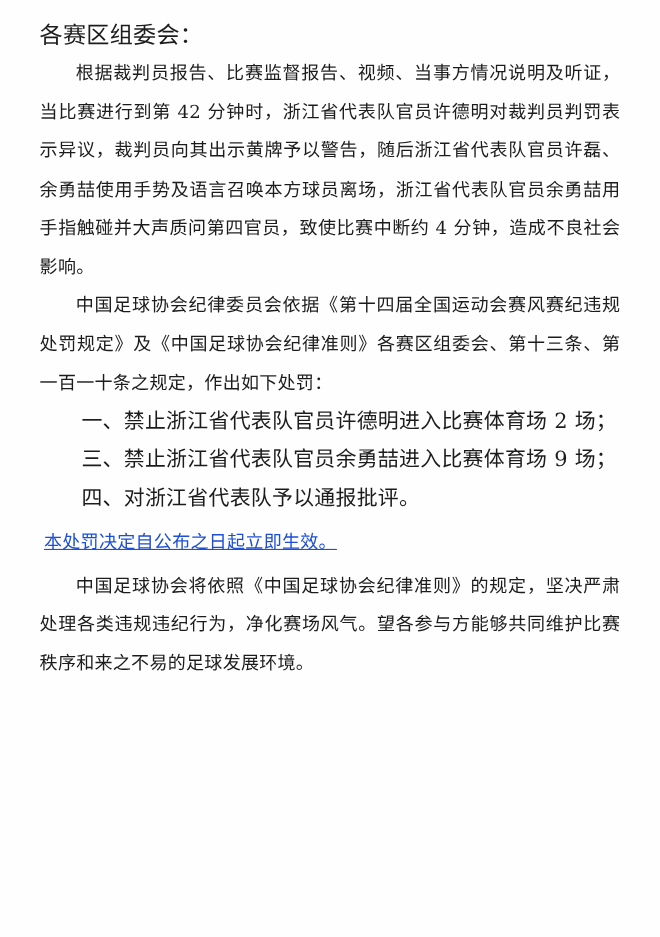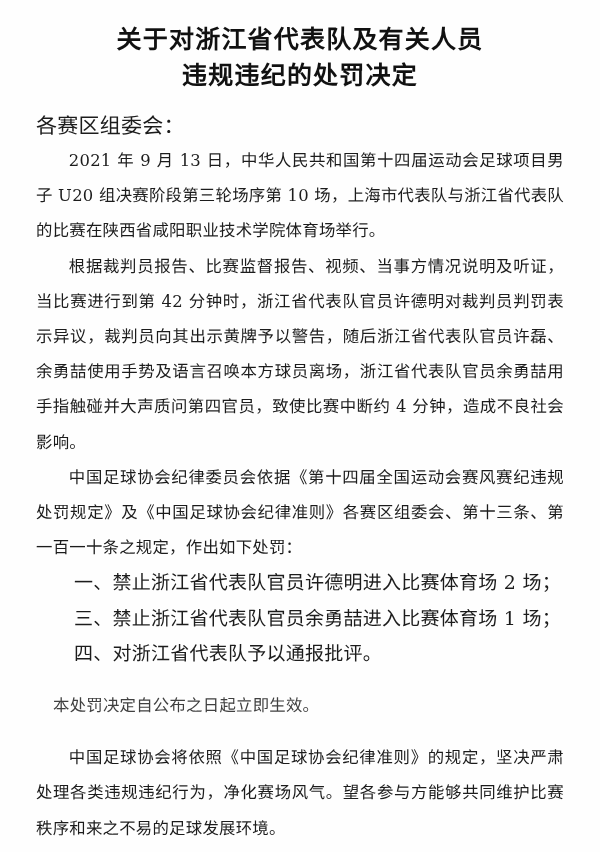--- a/index.html
+++ b/index.html
@@ -68,60 +68,56 @@
     margin: 0;
     font-size: 19px;
     line-height: 35.2px;
     letter-spacing: 0.25px;
     text-indent: 2em;
     color: #1c1c1c;
     white-space: nowrap;
   }
 
   .closing-line {
-    margin: 17px;
+    margin: 4px;
     font-size: 16.4px;
     line-height: 35.2px;
     letter-spacing: 0.25px;
     text-indent: 0;
-    color: #404040;
+    color: #1d4ed8;
     white-space: nowrap;
+    text-decoration: underline;
   }
 
   .salutation {
     margin: 0;
     font-size: 21px;
     line-height: 33px;
     letter-spacing: 0.25px;
     text-indent: 0;
     color: #1c1c1c;
   }
 </style>
 </head>
 <body>
 
 <div class="page">
 
-  <h1 class="doc-title">
-    <span class="title-line">关于对浙江省代表队及有关人员</span>
-    <span class="title-line">违规违纪的处罚决定</span>
-  </h1>
 
   <div class="body-block">
 
     <p class="salutation">各赛区组委会：</p>
 
-    <p class="para indent">2021 年 9 月 13 日，中华人民共和国第十四届运动会足球项目男子 U20 组决赛阶段第三轮场序第 10 场，上海市代表队与浙江省代表队的比赛在陕西省咸阳职业技术学院体育场举行。</p>
 
     <p class="para indent">根据裁判员报告、比赛监督报告、视频、当事方情况说明及听证，当比赛进行到第 42 分钟时，浙江省代表队官员许德明对裁判员判罚表示异议，裁判员向其出示黄牌予以警告，随后浙江省代表队官员许磊、余勇喆使用手势及语言召唤本方球员离场，浙江省代表队官员余勇喆用手指触碰并大声质问第四官员，致使比赛中断约 4 分钟，造成不良社会影响。</p>
 
     <p class="para indent">中国足球协会纪律委员会依据《第十四届全国运动会赛风赛纪违规处罚规定》及《中国足球协会纪律准则》各赛区组委会、第十三条、第一百一十条之规定，作出如下处罚：</p>
 
     <p class="penalty-item">一、禁止浙江省代表队官员许德明进入比赛体育场 2 场；</p>
-    <p class="penalty-item">三、禁止浙江省代表队官员余勇喆进入比赛体育场 1 场；</p>
+    <p class="penalty-item">三、禁止浙江省代表队官员余勇喆进入比赛体育场 9 场；</p>
     <p class="penalty-item">四、对浙江省代表队予以通报批评。</p>
 
     <p class="closing-line">本处罚决定自公布之日起立即生效。</p>
 
     <p class="para indent">中国足球协会将依照《中国足球协会纪律准则》的规定，坚决严肃处理各类违规违纪行为，净化赛场风气。望各参与方能够共同维护比赛秩序和来之不易的足球发展环境。</p>
 
   </div>
 </div>
 
 </body></html>

